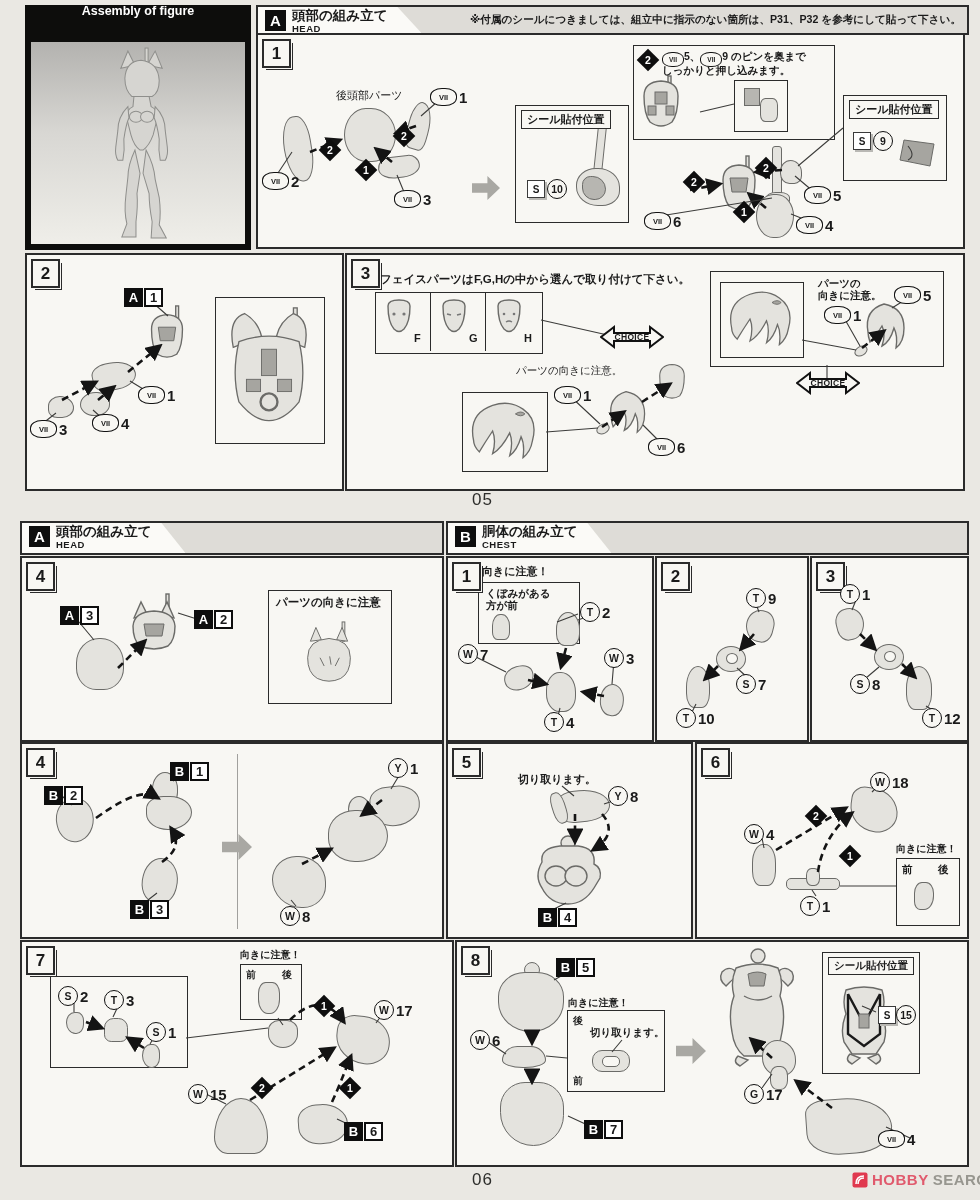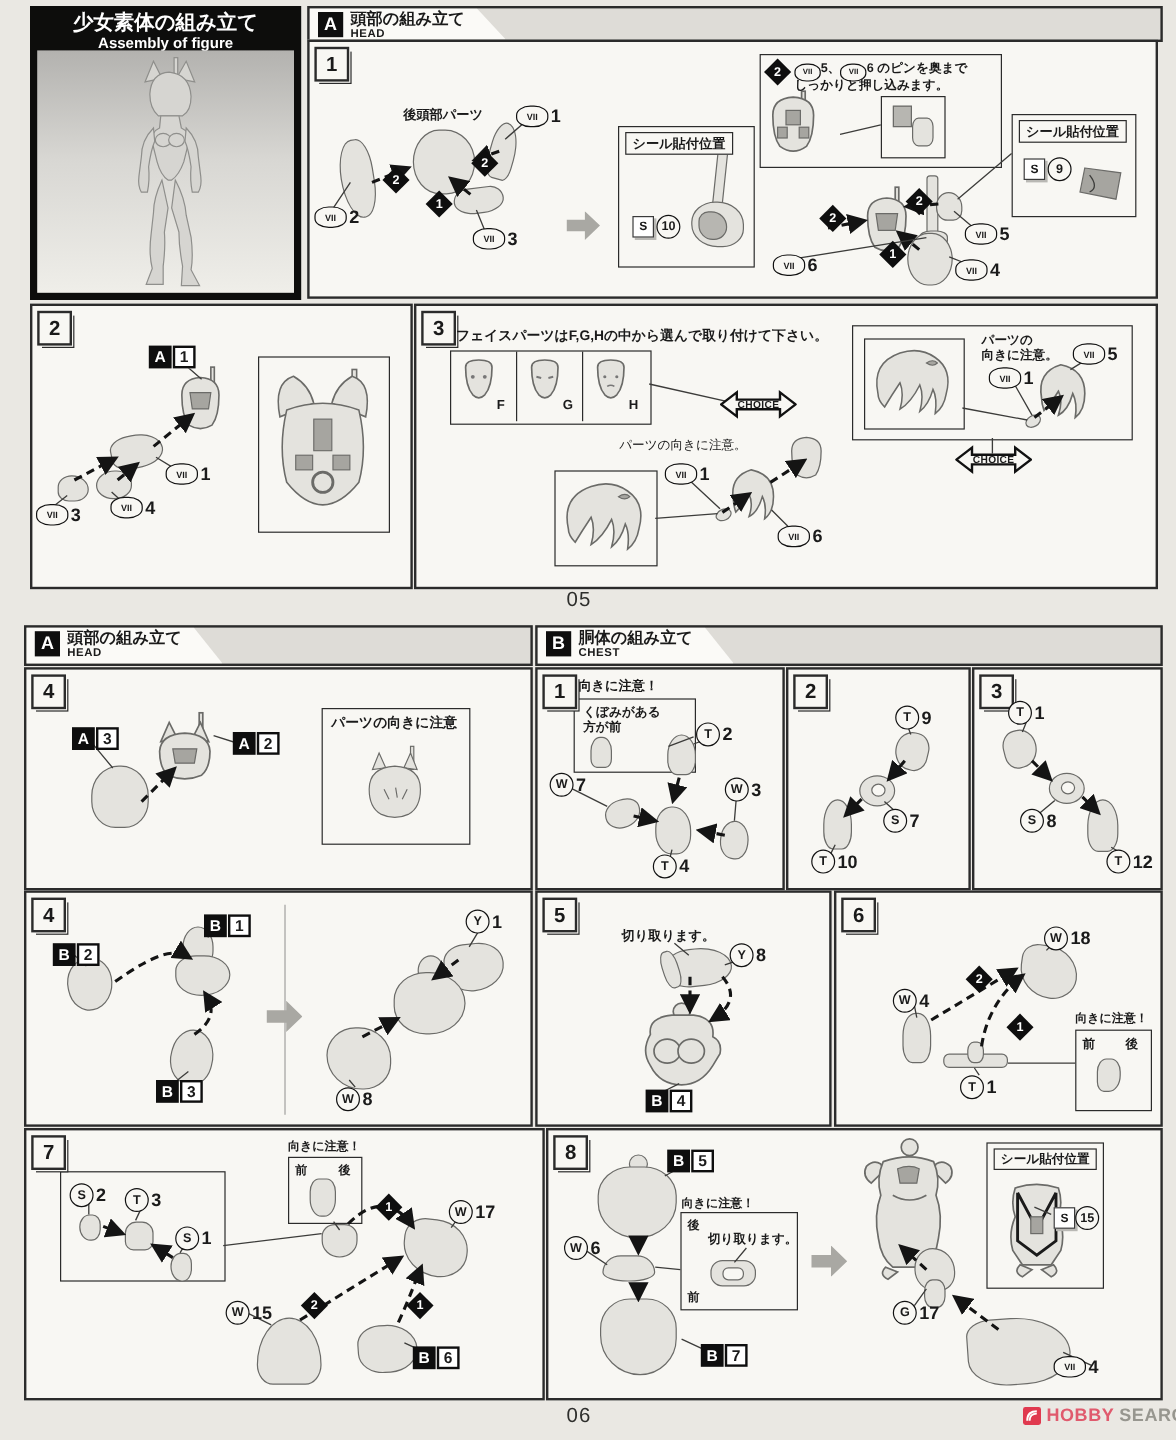--- a/index.html
+++ b/index.html
@@ -70,21 +70,20 @@
   .wm{position:absolute;display:flex;align-items:center;gap:4px;font-weight:bold;font-size:15px;z-index:7;}
   .wm .b1{color:#e05a6d;letter-spacing:.5px;}
   .wm .b2{color:#97968f;letter-spacing:.5px;}
 </style>
 </head>
 <body>
 
 <div class="canvas">
 
   <div class="tbox">
-    <div class="jt">少女素体の組み立て</div>
     <div class="et">Assembly of figure</div>
     <div class="photo">
       <svg width="214" height="202" viewBox="0 0 110 200">
         <g fill="#d6d5d1" stroke="#8f8f8c" stroke-width="1">
           <rect x="62" y="6" width="3" height="28"></rect>
           <path d="M38 26 L45 9 L52 23 Z"></path>
             <path d="M64 23 L72 9 L79 26 Z"></path>
           <path d="M42 36 Q43 19 58 18 Q75 20 76 38 Q76 50 69 54 L49 54 Q42 48 42 36 Z"></path>
           <path d="M51 54 L66 54 L68 64 Q75 67 74 76 L70 92 Q66 103 60 107 L57 107 Q51 103 48 92 L44 76 Q43 67 50 64 Z"></path>
           <ellipse cx="53" cy="74" rx="6.5" ry="5.5"></ellipse>
@@ -99,25 +98,26 @@
   </div>
 
   <div class="hdr" style="left:256px;top:5px;width:709px;height:26px">
     <div class="tab">
       <div class="secb">A</div>
       <div class="sect">
         <div class="t1">頭部の組み立て</div>
         <div class="t2">HEAD</div>
       </div>
     </div>
+    <div class="hdrnote">※付属のシールにつきましては、組立中に指示のない箇所は、P31、P32 を参考にして貼って下さい。</div>
   </div>
 
   <div class="panel" style="left:256px;top:33px;width:705px;height:212px"></div>
   <div class="stepnum" style="left:262px;top:39px">1</div>
-  <div class="txt" style="left:336px;top:88px;font-size:11px;font-weight:bold">後頭部パーツ</div>
+  <div class="txt" style="left:336px;top:88px;font-size:11px;font-weight:normal">後頭部パーツ</div>
   <div class="part" style="left:344px;top:108px;width:50px;height:52px;border-radius:42% 48% 46% 44%/50%"></div>
   <div class="part" style="left:408px;top:102px;width:20px;height:46px;border-radius:65% 100% 40% 60%;transform:rotate(16deg)"></div>
   <div class="part" style="left:284px;top:116px;width:26px;height:64px;border-radius:50% 42% 46% 56%;transform:rotate(-9deg)"></div>
   <div class="part" style="left:378px;top:156px;width:40px;height:20px;border-radius:35% 35% 55% 55%/65%;transform:rotate(-7deg)"></div>
   <div class="garr" style="left:472px;top:176px;width:28px;height:24px"></div>
 
   <div class="box" style="left:515px;top:105px;width:112px;height:116px"></div>
   <div class="sealtitle" style="left:521px;top:110px">シール貼付位置</div>
   <div class="part" style="left:596px;top:114px;width:7px;height:60px;border-radius:3px;transform:rotate(6deg)"></div>
   <div class="part" style="left:576px;top:168px;width:42px;height:36px;border-radius:45% 50% 40% 50%"></div>
@@ -125,21 +125,21 @@
   <div class="sq" style="left:527px;top:180px">S</div>
   <div class="pb" style="left:547px;top:179px">
       <span class="c">10</span>
     </div>
 
   <div class="box" style="left:633px;top:45px;width:200px;height:93px"></div>
   <div class="dia" style="left:640px;top:52px">
       <i>2</i>
     </div>
   <div class="txt" style="left:662px;top:50px;font-size:10.5px;font-weight:bold">
-    <span class="ovi">VII</span><span>5、</span><span class="ovi">VII</span><span>6 のピンを奥まで</span>
+    <span class="ovi">VII</span><span>5、</span><span class="ovi">VII</span><span>9 のピンを奥まで</span>
   </div>
   <div class="txt" style="left:662px;top:64px;font-size:10.5px;font-weight:bold">しっかりと押し込みます。</div>
   <svg class="ill" style="left:638px;top:74px" width="46" height="58" viewBox="0 0 46 58">
     <rect class="sh" x="30" y="2" width="3" height="16"></rect>
     <path class="sh" d="M6 22 Q6 8 23 7 Q40 8 40 22 Q40 40 34 48 Q23 56 12 48 Q6 40 6 22 Z"></path>
     <rect class="dk" x="17" y="18" width="12" height="12"></rect>
       <rect class="dk" x="10" y="32" width="8" height="9"></rect>
       <rect class="dk" x="28" y="32" width="8" height="9"></rect>
   </svg>
   <div class="box" style="left:734px;top:80px;width:52px;height:50px"></div>

